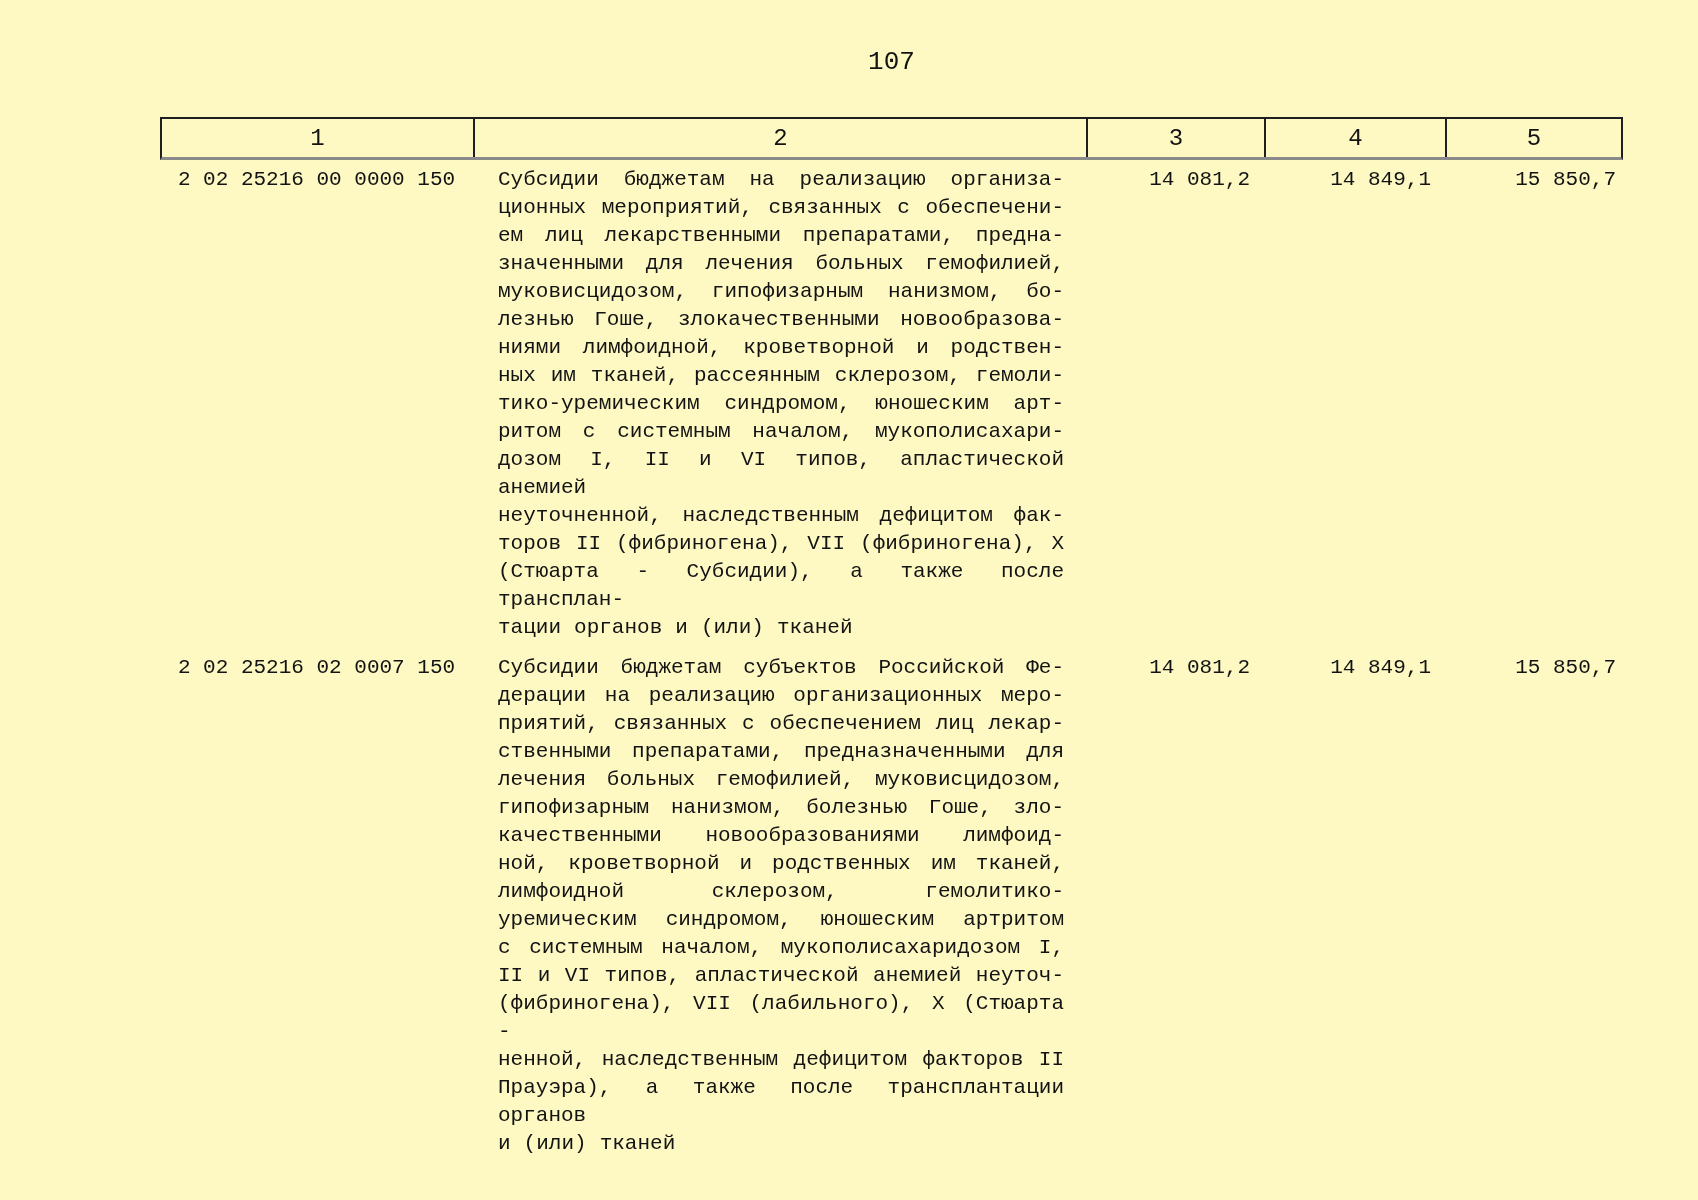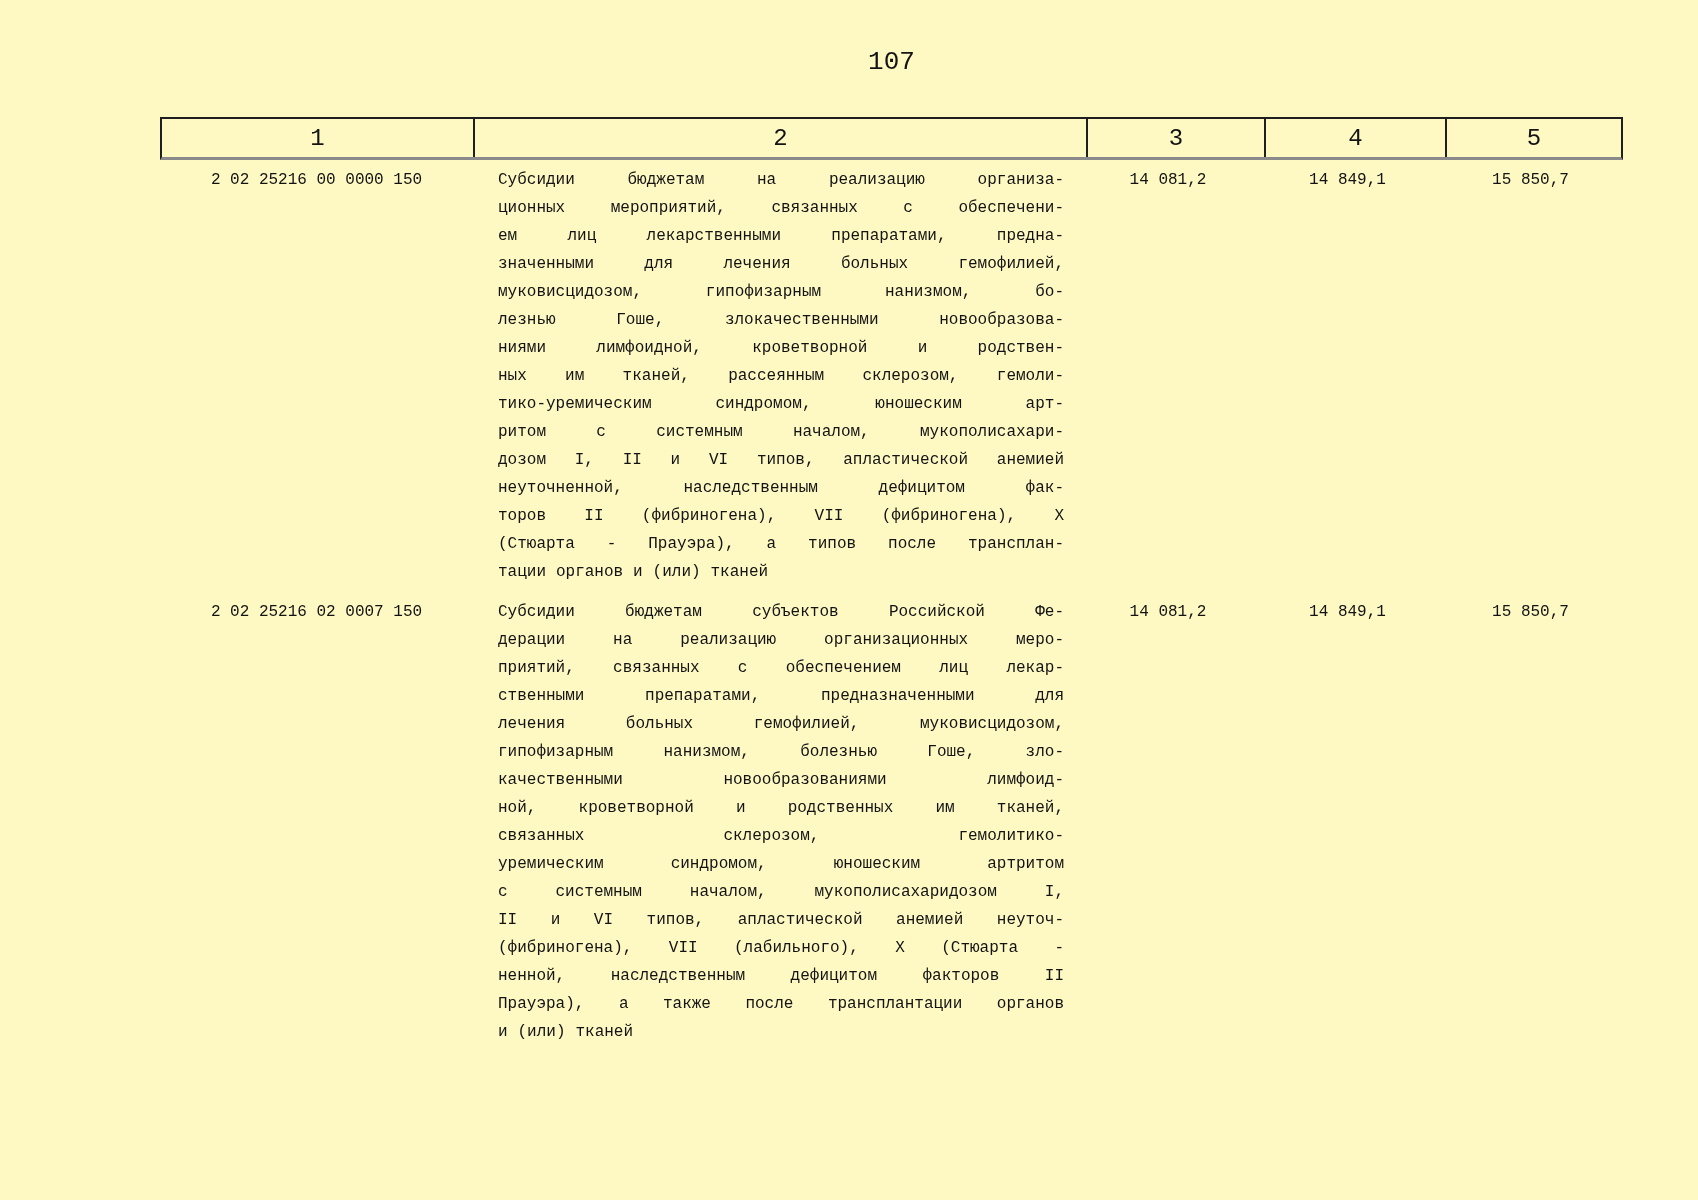--- a/index.html
+++ b/index.html
@@ -38,26 +38,26 @@
   }
   .hc:last-child { border-right:none; }
   .tbody { width:100%; }
   .row {
     display:grid;
     grid-template-columns:313px 613px 178px 181px 178px;
     align-items:start;
   }
   .row.r0 { margin-top:6px; }
   .row.r1 { margin-top:12px; }
-  .cell { font-size:16px; line-height:28px; }
+  .cell { font-size:21px; line-height:28px; }
   .code { text-align:center; }
   .desc { padding:0 22px 0 5px; }
   .tl { text-align:justify; text-align-last:justify; word-spacing:0.02em;margin-left:20px; }
   .tl.last { text-align:left; text-align-last:left; }
-  .val { text-align:center; padding-right:14px; white-space:nowrap; }
+  .val { text-align:right; padding-right:14px; white-space:nowrap; }
   .val.v5 { padding-right:7px; }
 </style>
 </head>
 <body>
 
 <div class="page">
 
   <div class="pageno">107</div>
 
   <div class="doc-table">
@@ -78,39 +78,39 @@
             <div class="tl">значенными для лечения больных гемофилией,</div>
             <div class="tl">муковисцидозом, гипофизарным нанизмом, бо-</div>
             <div class="tl">лезнью Гоше, злокачественными новообразова-</div>
             <div class="tl">ниями лимфоидной, кроветворной и родствен-</div>
             <div class="tl">ных им тканей, рассеянным склерозом, гемоли-</div>
             <div class="tl">тико-уремическим синдромом, юношеским арт-</div>
             <div class="tl">ритом с системным началом, мукополисахари-</div>
             <div class="tl">дозом I, II и VI типов, апластической анемией</div>
             <div class="tl">неуточненной, наследственным дефицитом фак-</div>
             <div class="tl">торов II (фибриногена), VII (фибриногена), X</div>
-            <div class="tl">(Стюарта - Прауэра), а типов после трансплан-</div>
+            <div class="tl">(Стюарта - Субсидии), а также после трансплан-</div>
             <div class="tl last">тации органов и (или) тканей</div>
           </div>
           <div class="cell val v3">14 081,2</div>
           <div class="cell val v4">14 849,1</div>
           <div class="cell val v5">15 850,7</div>
         </div>
         <div class="row r1">
           <div class="cell code">2 02 25216 02 0007 150</div>
           <div class="cell desc">
             <div class="tl">Субсидии бюджетам субъектов Российской Фе-</div>
             <div class="tl">дерации на реализацию организационных меро-</div>
             <div class="tl">приятий, связанных с обеспечением лиц лекар-</div>
             <div class="tl">ственными препаратами, предназначенными для</div>
             <div class="tl">лечения больных гемофилией, муковисцидозом,</div>
             <div class="tl">гипофизарным нанизмом, болезнью Гоше, зло-</div>
             <div class="tl">качественными новообразованиями лимфоид-</div>
             <div class="tl">ной, кроветворной и родственных им тканей,</div>
-            <div class="tl">связанных склерозом, гемолитико-</div>
+            <div class="tl">лимфоидной склерозом, гемолитико-</div>
             <div class="tl">уремическим синдромом, юношеским артритом</div>
             <div class="tl">с системным началом, мукополисахаридозом I,</div>
             <div class="tl">II и VI типов, апластической анемией неуточ-</div>
             <div class="tl">(фибриногена), VII (лабильного), X (Стюарта -</div>
             <div class="tl">ненной, наследственным дефицитом факторов II</div>
             <div class="tl">Прауэра), а также после трансплантации органов</div>
             <div class="tl last">и (или) тканей</div>
           </div>
           <div class="cell val v3">14 081,2</div>
           <div class="cell val v4">14 849,1</div>

